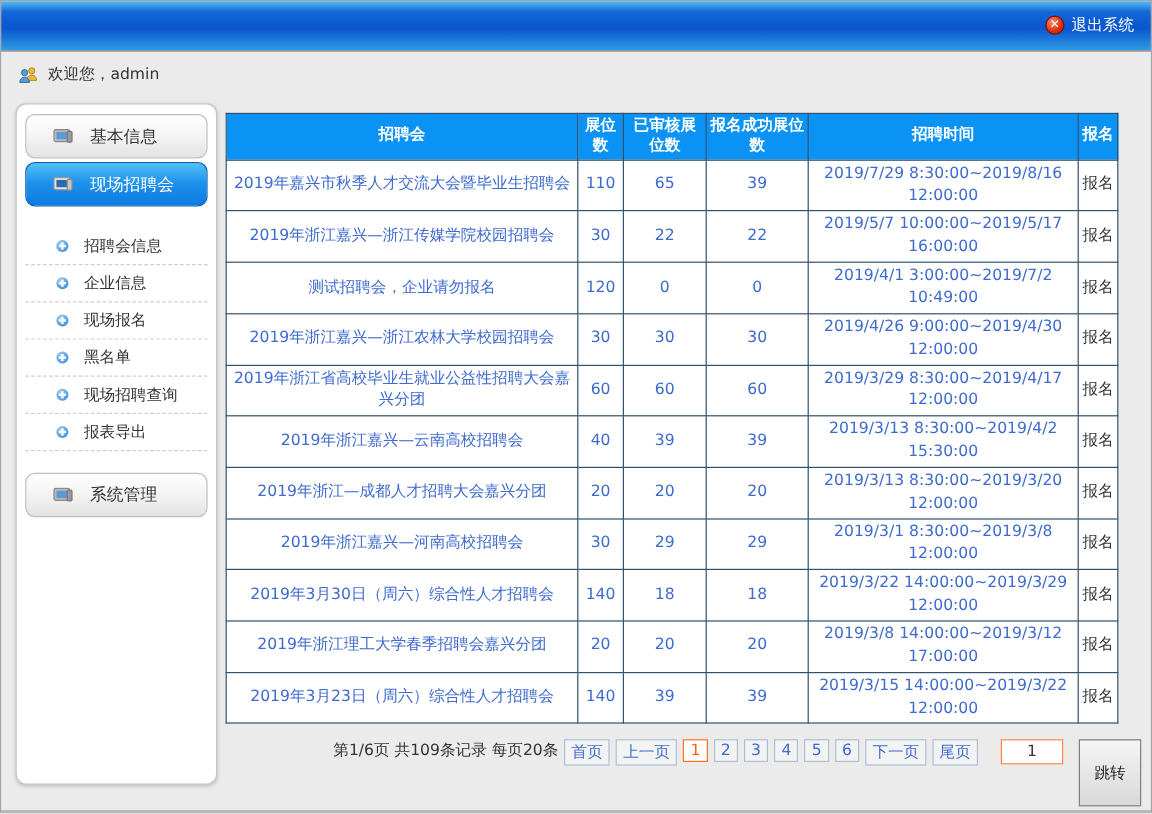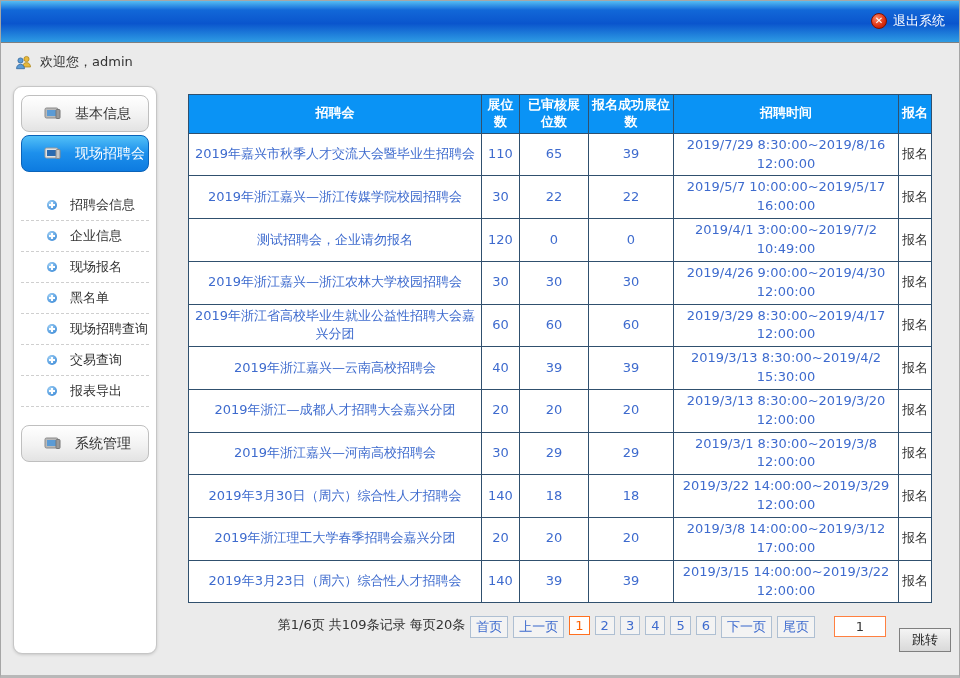--- a/index.html
+++ b/index.html
@@ -16,21 +16,21 @@
   .logout-icon { width:16px; height:16px; border-radius:50%;
     background:radial-gradient(circle at 35% 30%,#ff8a66,#e03414 55%,#a81200);
     border:1px solid #7d1000; color:#fff; font-size:10px; font-weight:bold;
     display:flex; align-items:center; justify-content:center; line-height:1; }
 
   
   .welcome { position:absolute; left:14px; top:52px; display:flex; align-items:center; gap:7px;
     color:#333; font-size:13px; }
 
   
-  .sidebar { position:absolute; left:12px; top:85px; width:144px; height:568px;
+  .sidebar { position:absolute; left:12px; top:85px; width:168px; height:568px;
     background:#ffffff; border:1px solid #c6c6c6; border-radius:9px;
     box-shadow:0 1px 3px rgba(0,0,0,.15); padding:5px 7px; }
   .nav-group { height:37px; margin:3px 0; border-radius:8px; display:flex; align-items:center;
     gap:14px; padding-left:22px; font-size:14px; cursor:pointer;
     background:linear-gradient(180deg,#ffffff 0%,#f2f2f2 55%,#e3e3e3 100%);
     border:1px solid #bfbfbf; color:#333; }
   .nav-group.selected {
     background:linear-gradient(180deg,#52c0f7 0%,#1d90ec 48%,#0d7be0 100%);
     border:1px solid #0a63b9; color:#ffffff; }
   .sub-list { list-style:none; margin:18px 0; }
@@ -55,22 +55,22 @@
   col.w-succ{width:85px} col.w-time{width:225px} col.w-act{width:33px}
 
   
   .pager { margin-top:13px; display:flex; justify-content:flex-end; align-items:flex-start;
     gap:5px; font-size:13px; color:#333; }
   .pg-btn { display:inline-block; min-width:18px; padding:1px 5px; text-align:center;
     background:#f3f3f3; border:1px solid #aebfd2; color:#3e6bce; cursor:pointer; }
   .pg-btn.current { background:#ffffff; border:1px solid #ff7020; color:#ff6000; cursor:default; }
   .pg-input { width:52px; height:21px; margin-left:14px; border:1px solid #ff8040;
     text-align:center; font-size:13px; color:#333; font-family:inherit; }
-  .pg-jump { margin-left:8px; padding:2px 12px; font-size:13px; color:#222; cursor:pointer;
-    background:linear-gradient(180deg,#f4f4f4,#d9d9d9); border:1px solid #7f7f7f; font-family:Liberation Sans, sans-serif;margin-top:12px; }
+  .pg-jump { margin-left:8px; padding:18px 12px; font-size:13px; color:#222; cursor:pointer;
+    background:linear-gradient(180deg,#f4f4f4,#d9d9d9); border:1px solid #7f7f7f; font-family:Liberation Sans, sans-serif; }
 </style>
 </head>
 <body>
 
 <div class="window">
 
   <div class="topbar">
     <div class="logout">
       <span class="logout-icon">✕</span>
       <span>退出系统</span>
@@ -118,24 +118,20 @@
         <span class="plus-icon"></span>
         <span>现场报名</span>
         </li>
       <li class="sub-item">
         <span class="plus-icon"></span>
         <span>黑名单</span>
         </li>
       <li class="sub-item">
         <span class="plus-icon"></span>
         <span>现场招聘查询</span>
-        </li>
-      <li class="sub-item">
-        <span class="plus-icon"></span>
-        <span>交易查询</span>
         </li>
       <li class="sub-item">
         <span class="plus-icon"></span>
         <span>报表导出</span>
         </li>
     </ul>
 
     <div class="nav-group">
       <svg width="17" height="14" viewBox="0 0 17 14">
         <rect x="1" y="1" width="13" height="10" rx="1.5" fill="#b9b9b9" stroke="#8a8a8a"></rect>

